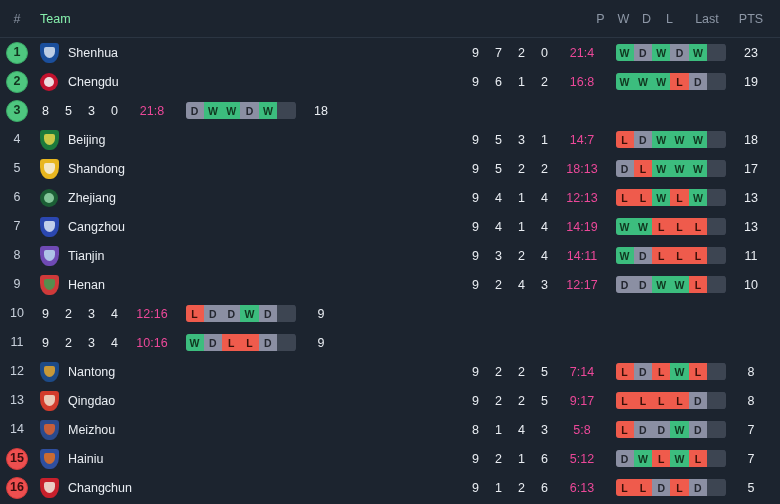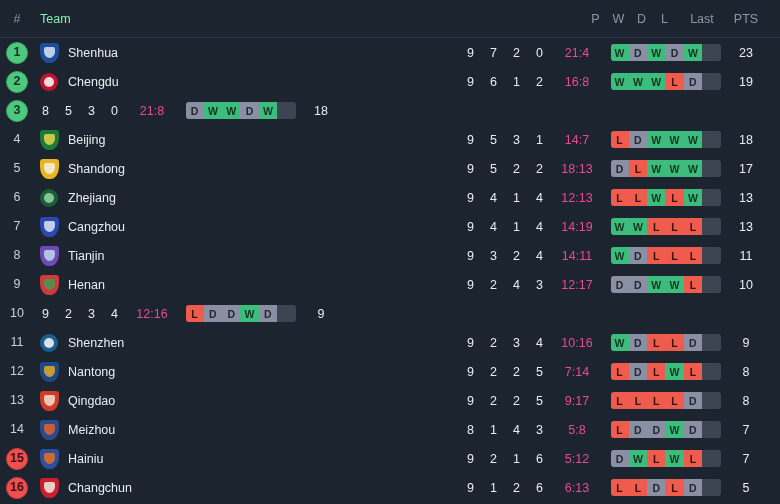--- a/index.html
+++ b/index.html
@@ -27,21 +27,21 @@
     height:29px;
     font-size:12.5px;
   }
 
   
   .c-rank{width:34px;flex:0 0 34px;display:flex;align-items:center;justify-content:center;}
   .c-team{flex:1 1 auto;display:flex;align-items:center;gap:9px;padding-left:6px;min-width:0;}
   .c-num{width:23px;flex:0 0 23px;text-align:center;}
   .c-goals{width:52px;flex:0 0 52px;text-align:center;}
   .c-last5{width:125px;flex:0 0 125px;display:flex;align-items:center;justify-content:center;}
-  .c-pts{width:36px;flex:0 0 36px;text-align:center;padding-right:16px;}
+  .c-pts{width:36px;flex:0 0 36px;text-align:center;padding-right:11px;}
 
   .thead .c-rank,.thead .c-num,.thead .c-goals,.thead .c-last5,.thead .c-pts{font-weight:400;}
   .thead .c-team{color:#86efac;padding-left:6px;}
 
   
   .rank{
     font-size:12.5px;color:#c8d0db;
     display:flex;align-items:center;justify-content:center;
     width:20px;height:20px;line-height:1;
   }
@@ -383,27 +383,20 @@
             <div class="seg D">D</div>
             <div class="seg E"></div>
           </div>
         </div>
         <div class="c-pts pts">9</div>
       </div>
       <div class="row">
         <div class="c-rank">
           <div class="rank">11</div>
         </div>
-        <div class="c-team">
-          <div class="crest">
-            <div class="circle" style="background: rgb(30, 93, 140);"></div>
-            <div class="inner-c" style="background: rgb(234, 242, 248);"></div>
-          </div>
-          <span class="tname">Shenzhen</span>
-        </div>
         <div class="c-num num">9</div>
         <div class="c-num num">2</div>
         <div class="c-num num">3</div>
         <div class="c-num num">4</div>
         <div class="c-goals goals">10:16</div>
         <div class="c-last5">
           <div class="pill">
             <div class="seg W">W</div>
             <div class="seg D">D</div>
             <div class="seg L">L</div>

